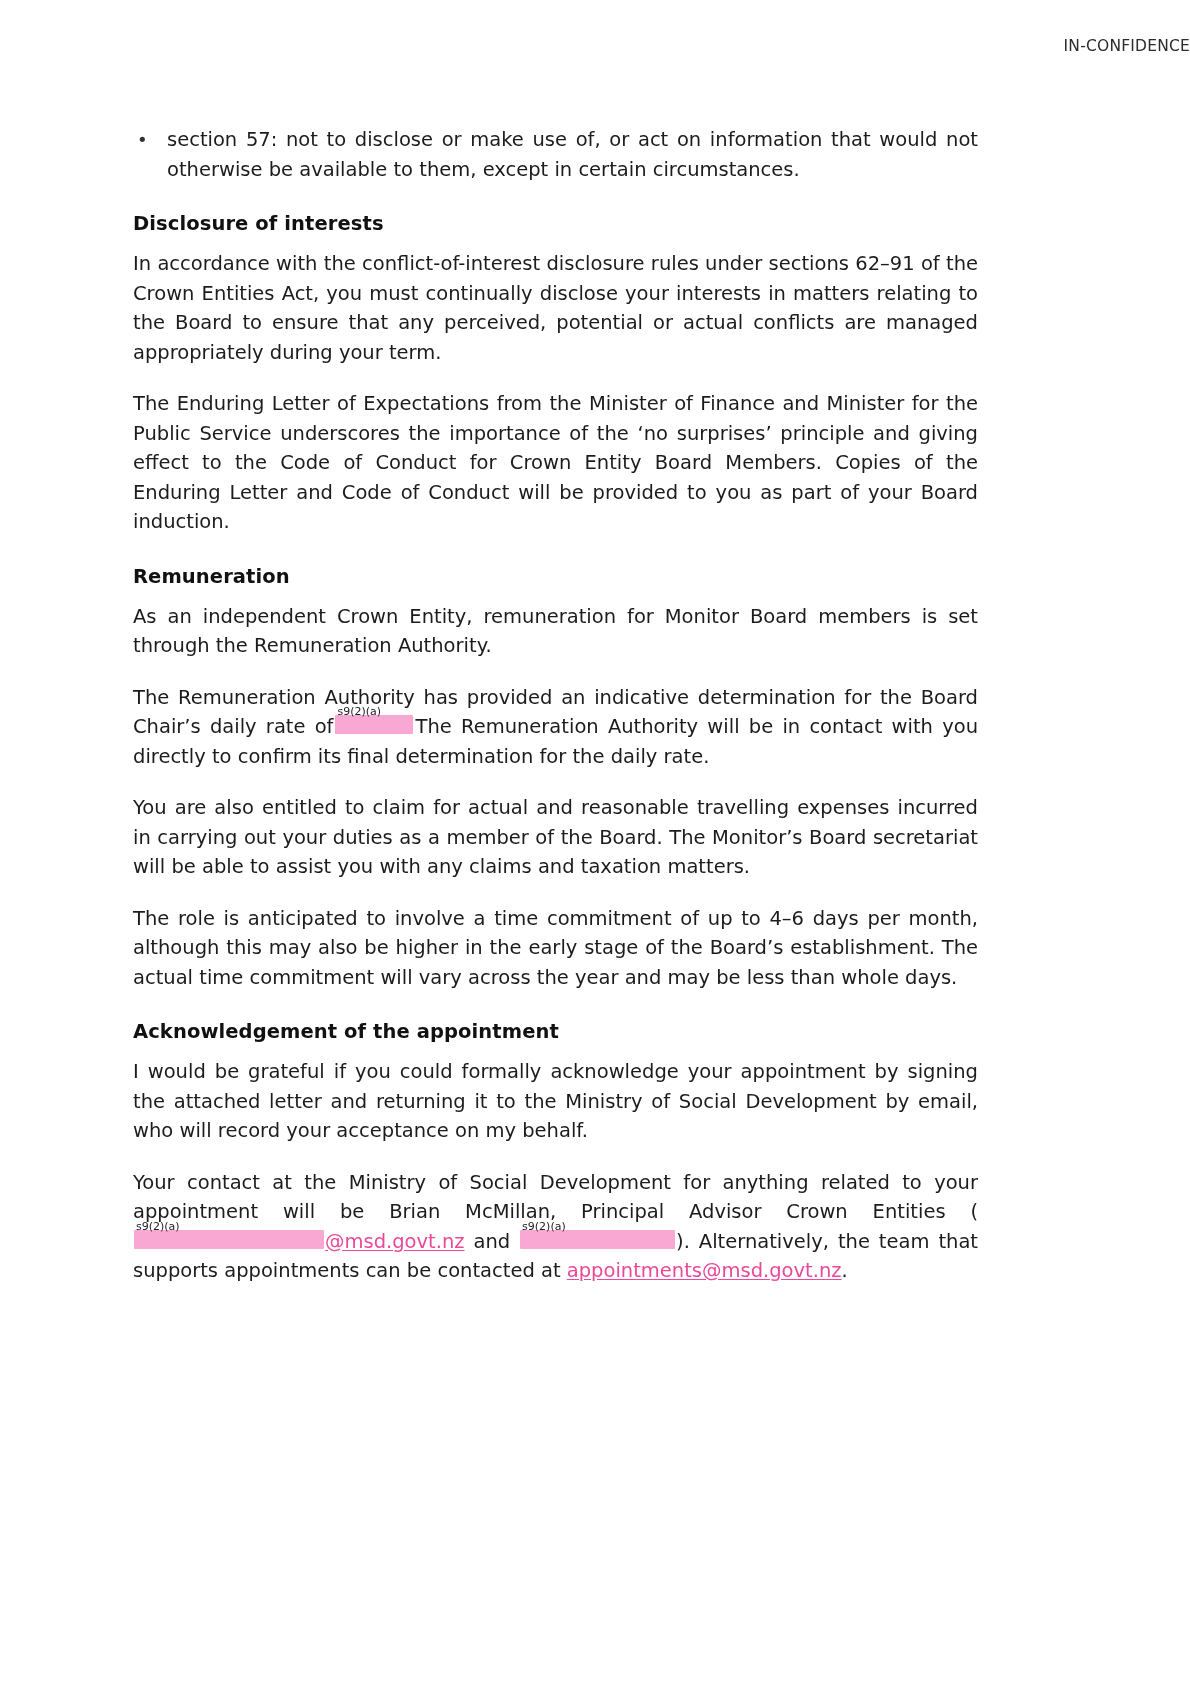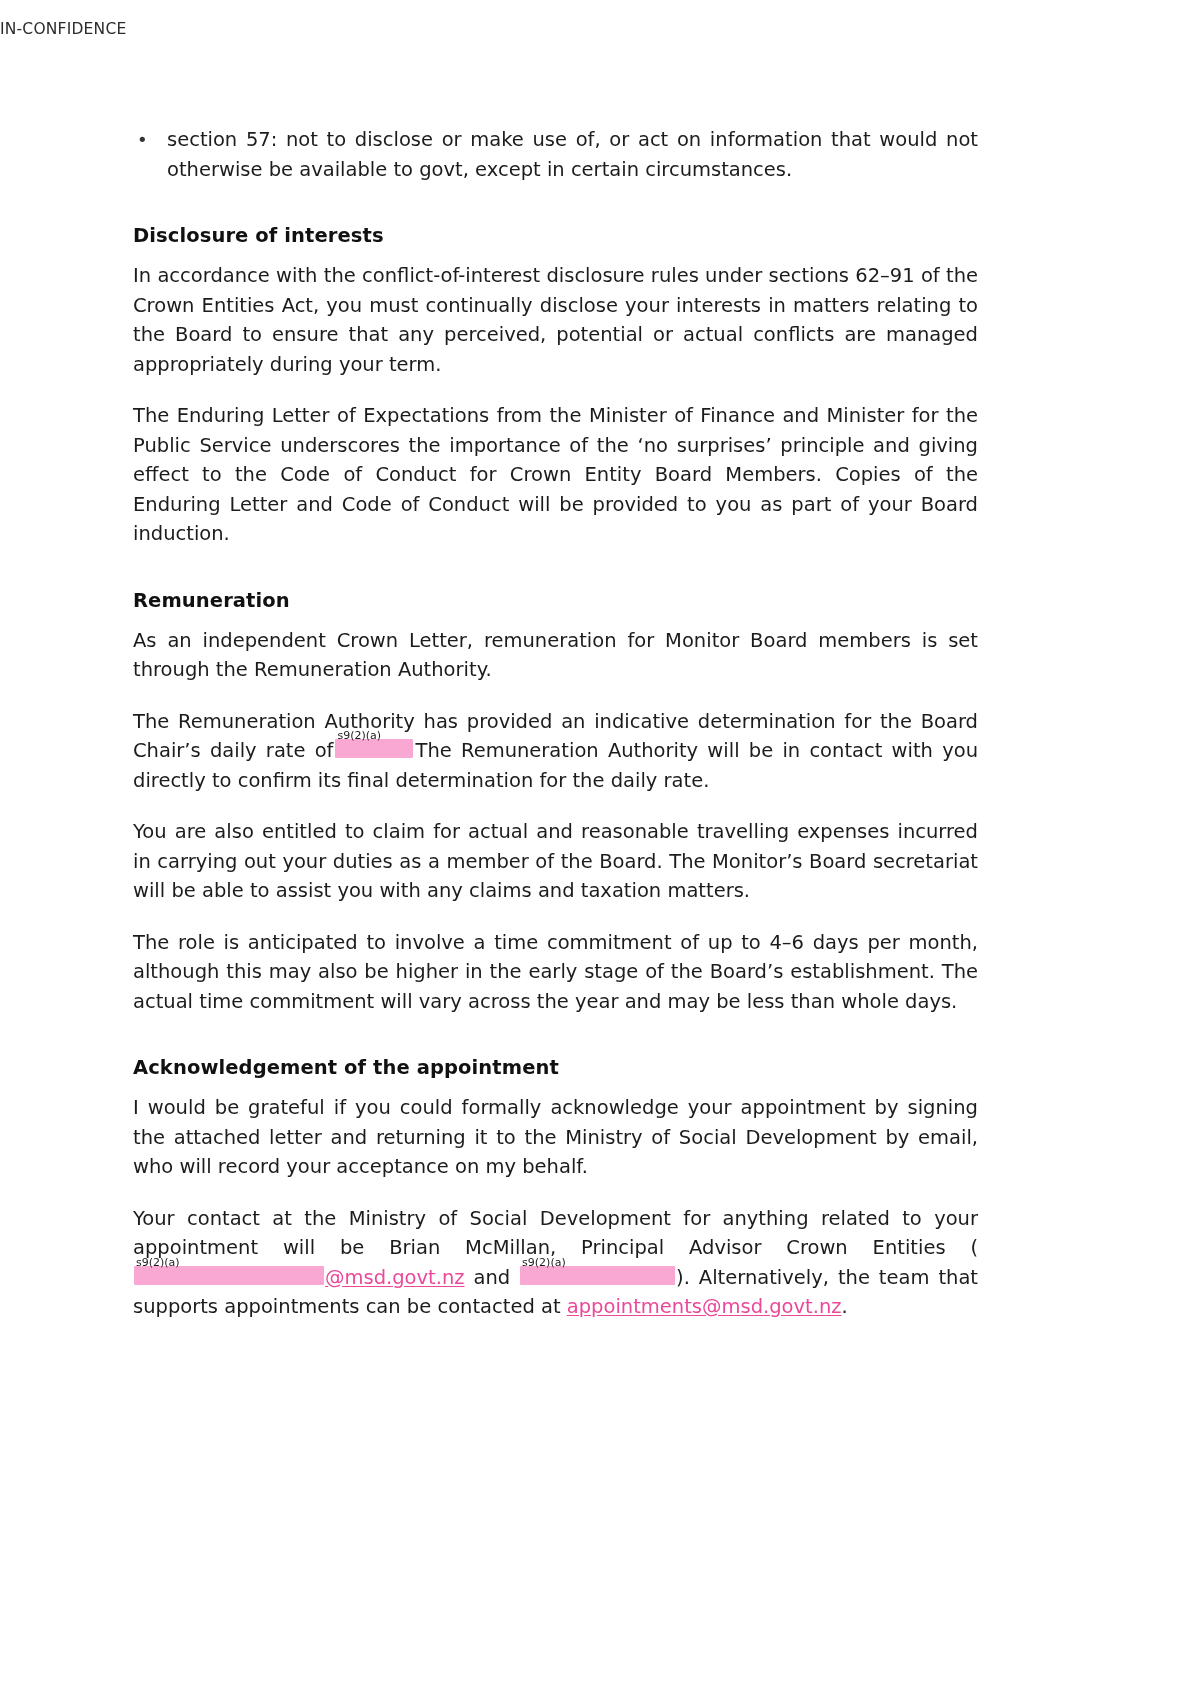--- a/index.html
+++ b/index.html
@@ -16,24 +16,24 @@
     overflow: hidden;
   }
   .page {
     position: relative;
     width: 1190px;
     height: 1683px;
     box-sizing: border-box;
   }
   .header-classification {
     position: absolute;
-    top: 20px;
+    top: 37px;
     left: 0;
     width: 100%;
-    text-align: left;
+    text-align: right;
     font-size: 15.5px;
     letter-spacing: 0.2px;
     color: #2b2b2b;
   }
   .content {
     position: absolute;
     top: 125px;
     left: 133px;
     width: 845px;
   }
@@ -54,21 +54,21 @@
   .bullet-text {
     flex: 1;
     font-size: 19.5px;
     line-height: 29.5px;
     text-align: justify;
     color: #1c1c1c;
   }
   h2.section {
     font-size: 19.5px;
     font-weight: bold;
-    margin: 40px 0 14px 0;
+    margin: 28px 0 14px 0;
     color: #111;
     letter-spacing: 0.1px;
   }
   p.para {
     font-size: 19.5px;
     line-height: 29.5px;
     margin: 0 0 22px 0;
     text-align: justify;
     color: #1c1c1c;
   }
@@ -103,33 +103,33 @@
 <body>
 
 <div class="page">
 
   <div class="header-classification">IN-CONFIDENCE</div>
 
   <div class="content">
 
     <div class="bullet-block">
       <div class="bullet-dot">•</div>
-      <div class="bullet-text">section 57: not to disclose or make use of, or act on information that would not otherwise be available to govt, except in certain circumstances.</div>
+      <div class="bullet-text">section 57: not to disclose or make use of, or act on information that would not otherwise be available to them, except in certain circumstances.</div>
     </div>
 
     <h2 class="section">Disclosure of interests</h2>
 
     <p class="para">In accordance with the conflict-of-interest disclosure rules under sections 62–91 of the Crown Entities Act, you must continually disclose your interests in matters relating to the Board to ensure that any perceived, potential or actual conflicts are managed appropriately during your term.</p>
 
 
     <p class="para">The Enduring Letter of Expectations from the Minister of Finance and Minister for the Public Service underscores the importance of the ‘no surprises’ principle and giving effect to the Code of Conduct for Crown Entity Board Members. Copies of the Enduring Letter and Code of Conduct will be provided to you as part of your Board induction.</p>
 
     <h2 class="section">Remuneration</h2>
 
-    <p class="para">As an independent Crown Letter, remuneration for Monitor Board members is set through the Remuneration Authority.</p>
+    <p class="para">As an independent Crown Entity, remuneration for Monitor Board members is set through the Remuneration Authority.</p>
 
     <p class="para"><span>The Remuneration Authority has provided an indicative determination for the Board Chair’s daily rate of</span><span class="redact r-rate"><span class="tag">s9(2)(a)</span></span><span>The Remuneration Authority will be in contact with you directly to confirm its final determination for the daily rate.</span></p>
 
     <p class="para">You are also entitled to claim for actual and reasonable travelling expenses incurred in carrying out your duties as a member of the Board. The Monitor’s Board secretariat will be able to assist you with any claims and taxation matters.</p>
 
     <p class="para">The role is anticipated to involve a time commitment of up to 4–6 days per month, although this may also be higher in the early stage of the Board’s establishment. The actual time commitment will vary across the year and may be less than whole days.</p>
 
     <h2 class="section">Acknowledgement of the appointment</h2>
 
     <p class="para">I would be grateful if you could formally acknowledge your appointment by signing the attached letter and returning it to the Ministry of Social Development by email, who will record your acceptance on my behalf.</p>

